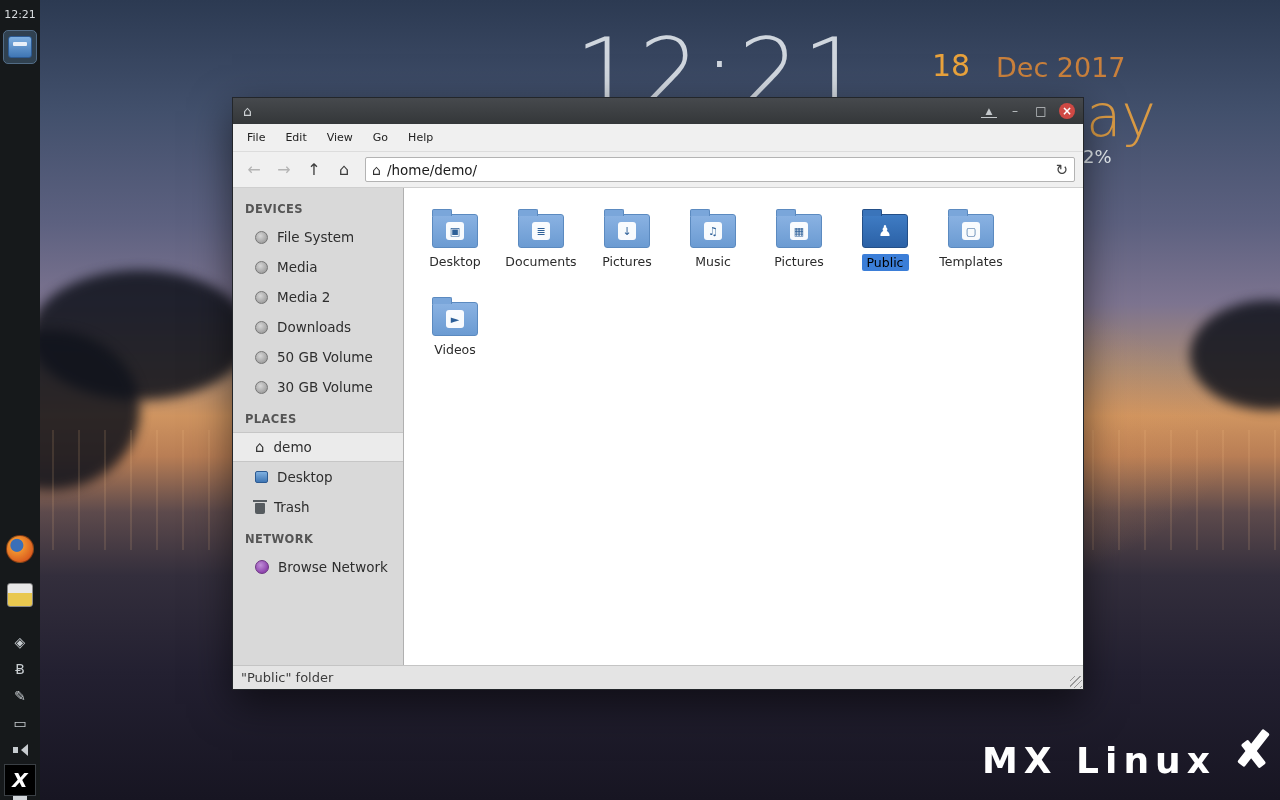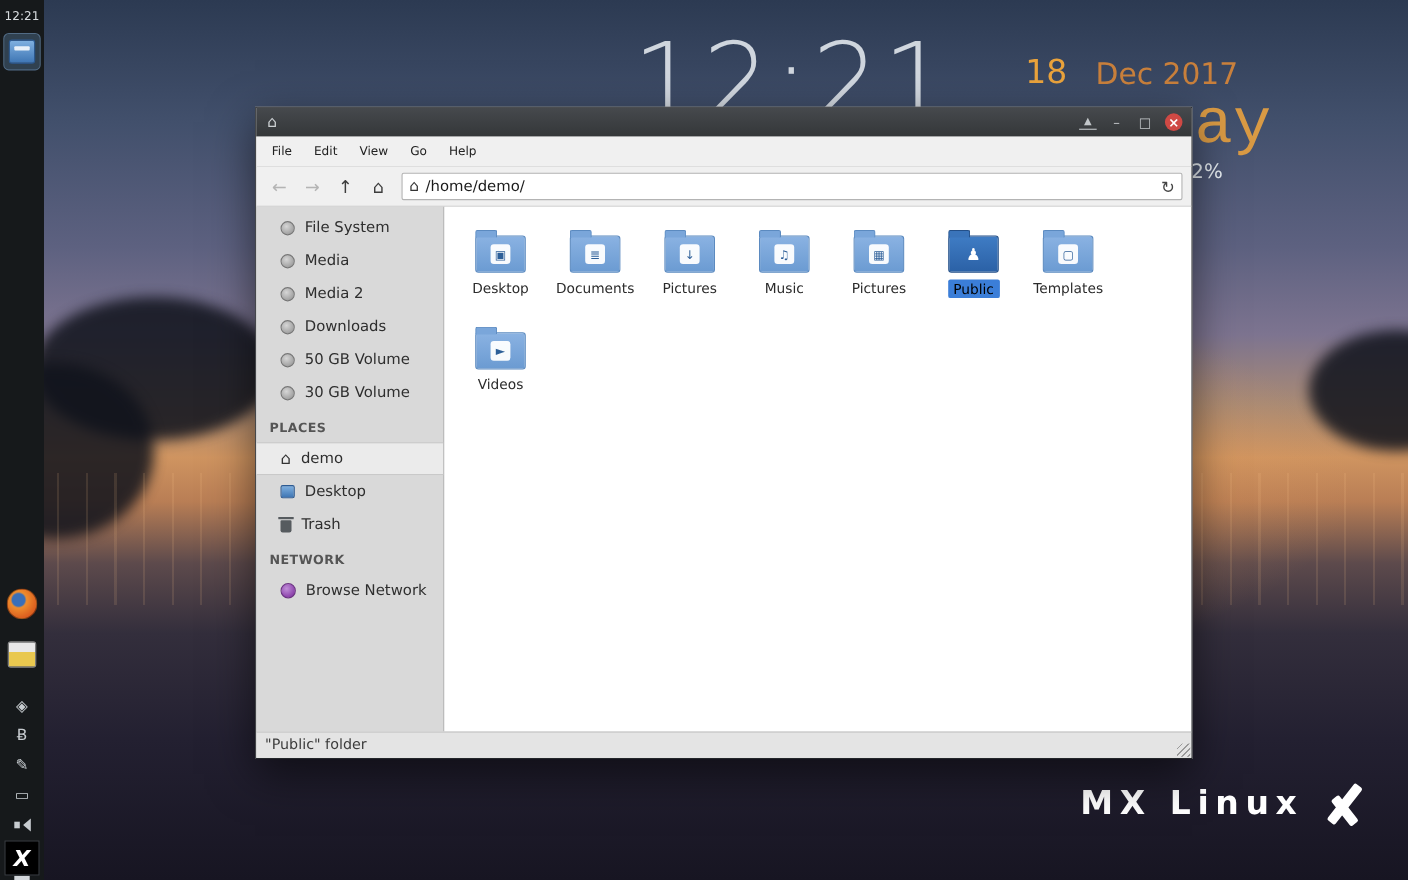--- a/index.html
+++ b/index.html
@@ -20,26 +20,26 @@
   .tree.t2 { left:-40px; top:330px; width:180px; height:160px; }
   .tree.t3 { left:1190px; top:300px; width:160px; height:110px; }
   .water-streaks { position:absolute; left:0; top:430px; width:1280px; height:120px; opacity:.25;
     background:repeating-linear-gradient(90deg, rgba(255,200,140,.5) 0 2px, transparent 2px 26px); }
 
   
   .conky { position:absolute; z-index:1; }
   .conky-time { left:575px; top:18px; font-size:96px; font-weight:200; letter-spacing:3px; color:rgba(235,240,245,.85); }
   .conky-day { left:932px; top:48px; font-size:30px; color:#eaa33c; font-weight:400; }
   .conky-month { left:996px; top:52px; font-size:27px; color:#c9803c; }
-  .conky-weekday { left:1086px; top:82px; font-size:58px; font-weight:300; color:#d99a44;font-family:Liberation Mono, monospace; }
+  .conky-weekday { left:1086px; top:82px; font-size:58px; font-weight:300; color:#d99a44; }
   .conky-pct { left:1083px; top:146px; font-size:18px; color:#e8eef2; }
 
   
   .mx-brand { position:absolute; left:982px; top:712px; z-index:1; display:flex; align-items:center; gap:14px; color:#fff; }
-  .mx-brand .txt { font-size:30px; font-weight:bold; letter-spacing:6px; }
+  .mx-brand .txt { font-size:36px; font-weight:bold; letter-spacing:6px;margin-top:28px; }
   .mx-x { position:relative; width:44px; height:36px; }
   .mx-x::before, .mx-x::after { content:""; position:absolute; left:19px; top:-2px; width:9px; height:42px; background:#fff; border-radius:2px; }
   .mx-x::before { transform:rotate(38deg); }
   .mx-x::after { transform:rotate(-38deg); height:30px; top:10px; }
 
   
   .panel { position:absolute; left:0; top:0; width:40px; height:800px; background:#16191b; z-index:20;
     display:flex; flex-direction:column; align-items:center; }
   .panel-clock { color:#d9dde0; font-size:11px; padding:8px 0 10px; }
   .launcher { width:32px; height:32px; border-radius:4px; display:flex; align-items:center; justify-content:center; cursor:pointer; }
@@ -197,20 +197,21 @@
     <div class="pathbar">
       <span class="ph">⌂</span>
       <span class="path-text">/home/demo/</span>
       <span class="reload">↻</span>
     </div>
   </div>
 
   <div class="win-body">
 
     <aside class="sidebar">
+      <div class="side-header">DEVICES</div>
       <div class="side-row">
         <span class="ic-drive"></span>
         <span>File System</span>
       </div>
       <div class="side-row">
         <span class="ic-drive"></span>
         <span>Media</span>
       </div>
       <div class="side-row">
         <span class="ic-drive"></span>

